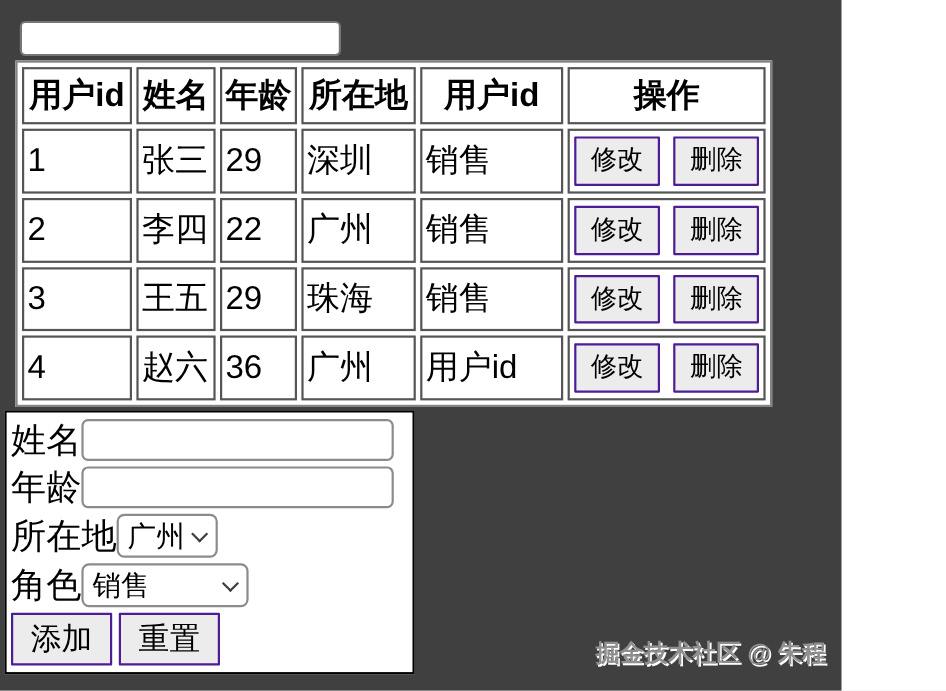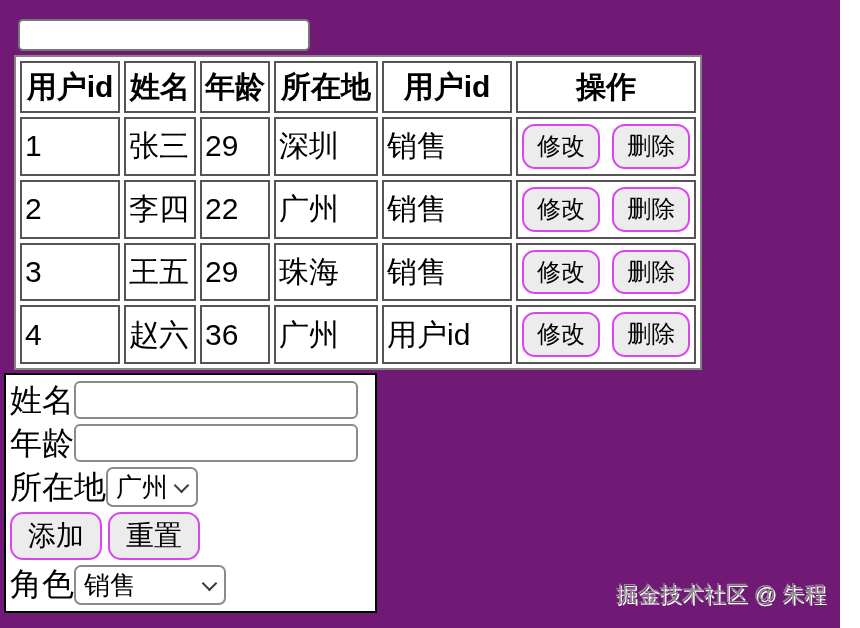--- a/index.html
+++ b/index.html
@@ -4,24 +4,24 @@
 <style>
   html, body {
     margin: 0;
     padding: 0;
     background: #ffffff;
     font-family: "Liberation Sans", "DejaVu Sans", sans-serif;
     color: #000000;
   }
   .page {
     position: relative;
-    width: 840px;
+    width: 765px;
     height: 628px;
     overflow: hidden;
-    background: #701a75;
+    background: #404040;
   }
 
   
   .top-input {
     display: block;
     margin: 19px 0 0 18px;
     width: 278px;
     height: 28px;
     border: 2px solid #767676;
     border-radius: 5px;
@@ -53,22 +53,22 @@
   .user-table td { text-align: left; vertical-align: middle; }
   .user-table td.actions-cell { text-align: center; padding: 5px 2px; }
 
   .btn {
     display: inline-block;
     font-family: inherit;
     font-size: 24px;
     line-height: 1.2;
     color: #000000;
     background: #ececec;
-    border: 2px solid #d946ef;
-    border-radius: 13px;
+    border: 2px solid #4c1d95;
+    border-radius: 1px;
     padding: 6px 13px;
     margin: 0 2px;
     cursor: pointer;
   }
 
   
   .add-form {
     box-sizing: border-box;
     width: 373px;
     margin: 3px 0 0 4px;
@@ -132,21 +132,21 @@
     padding: 5px 16px;
     margin: 0 6px 0 0;
   }
 
   
   .watermark {
     position: absolute;
     right: 14px;
     bottom: 19px;
     font-size: 22px;
-    font-weight: normal;
+    font-weight: bold;
     color: #8f8f8f;
     text-shadow: 1.5px 1.5px 0 #ffffff;
     user-select: none;
   }
 </style>
 </head>
 <body>
 
 <div class="page">
 
@@ -231,29 +231,29 @@
     <div class="form-row">
       <span class="form-label">所在地</span>
       <span class="select-wrap">
         <select class="city-select">
           <option>广州</option>
         </select>
         <span class="chevron"></span>
       </span>
     </div>
     <div class="form-row">
-      <button class="btn btn-lg">添加</button>
-      <button class="btn btn-lg">重置</button>
-    </div>
-    <div class="form-row">
       <span class="form-label">角色</span>
       <span class="select-wrap">
         <select class="role-select">
           <option>销售</option>
         </select>
         <span class="chevron"></span>
       </span>
     </div>
+    <div class="form-row">
+      <button class="btn btn-lg">添加</button>
+      <button class="btn btn-lg">重置</button>
+    </div>
   </div>
 
   <div class="watermark">掘金技术社区 @ 朱程</div>
 
 </div>
 
 </body></html>

